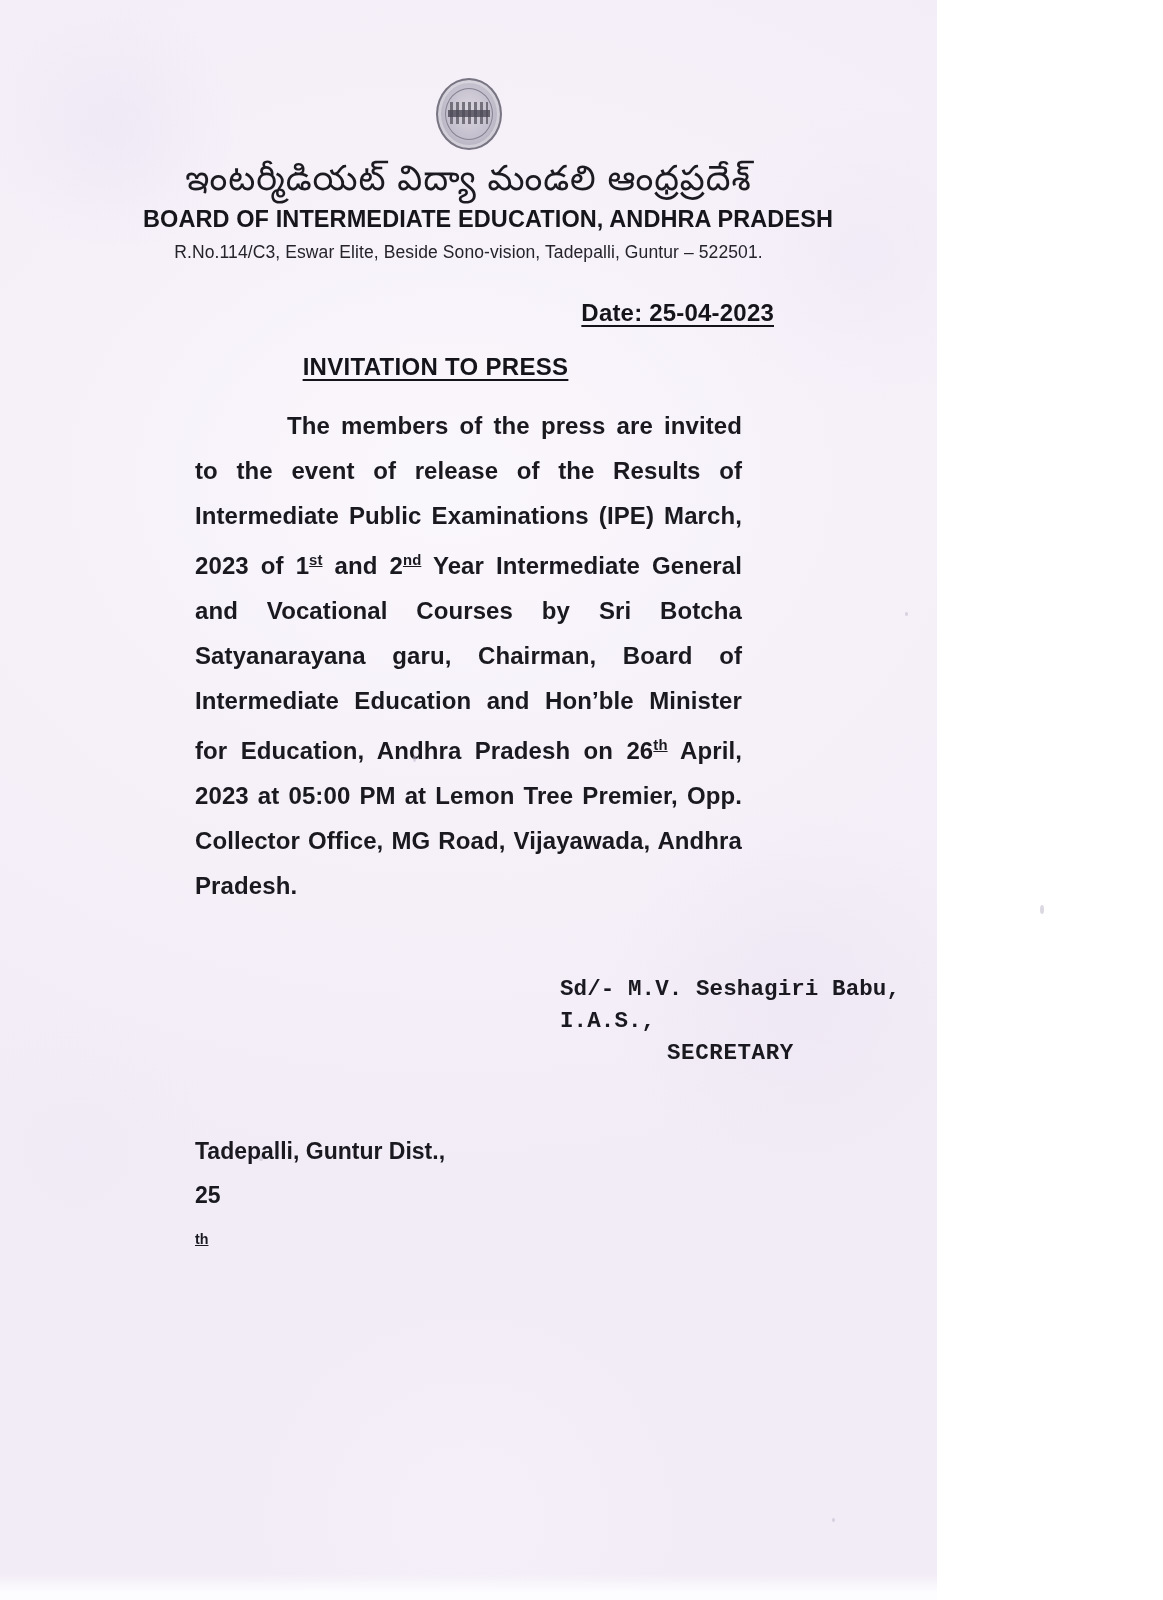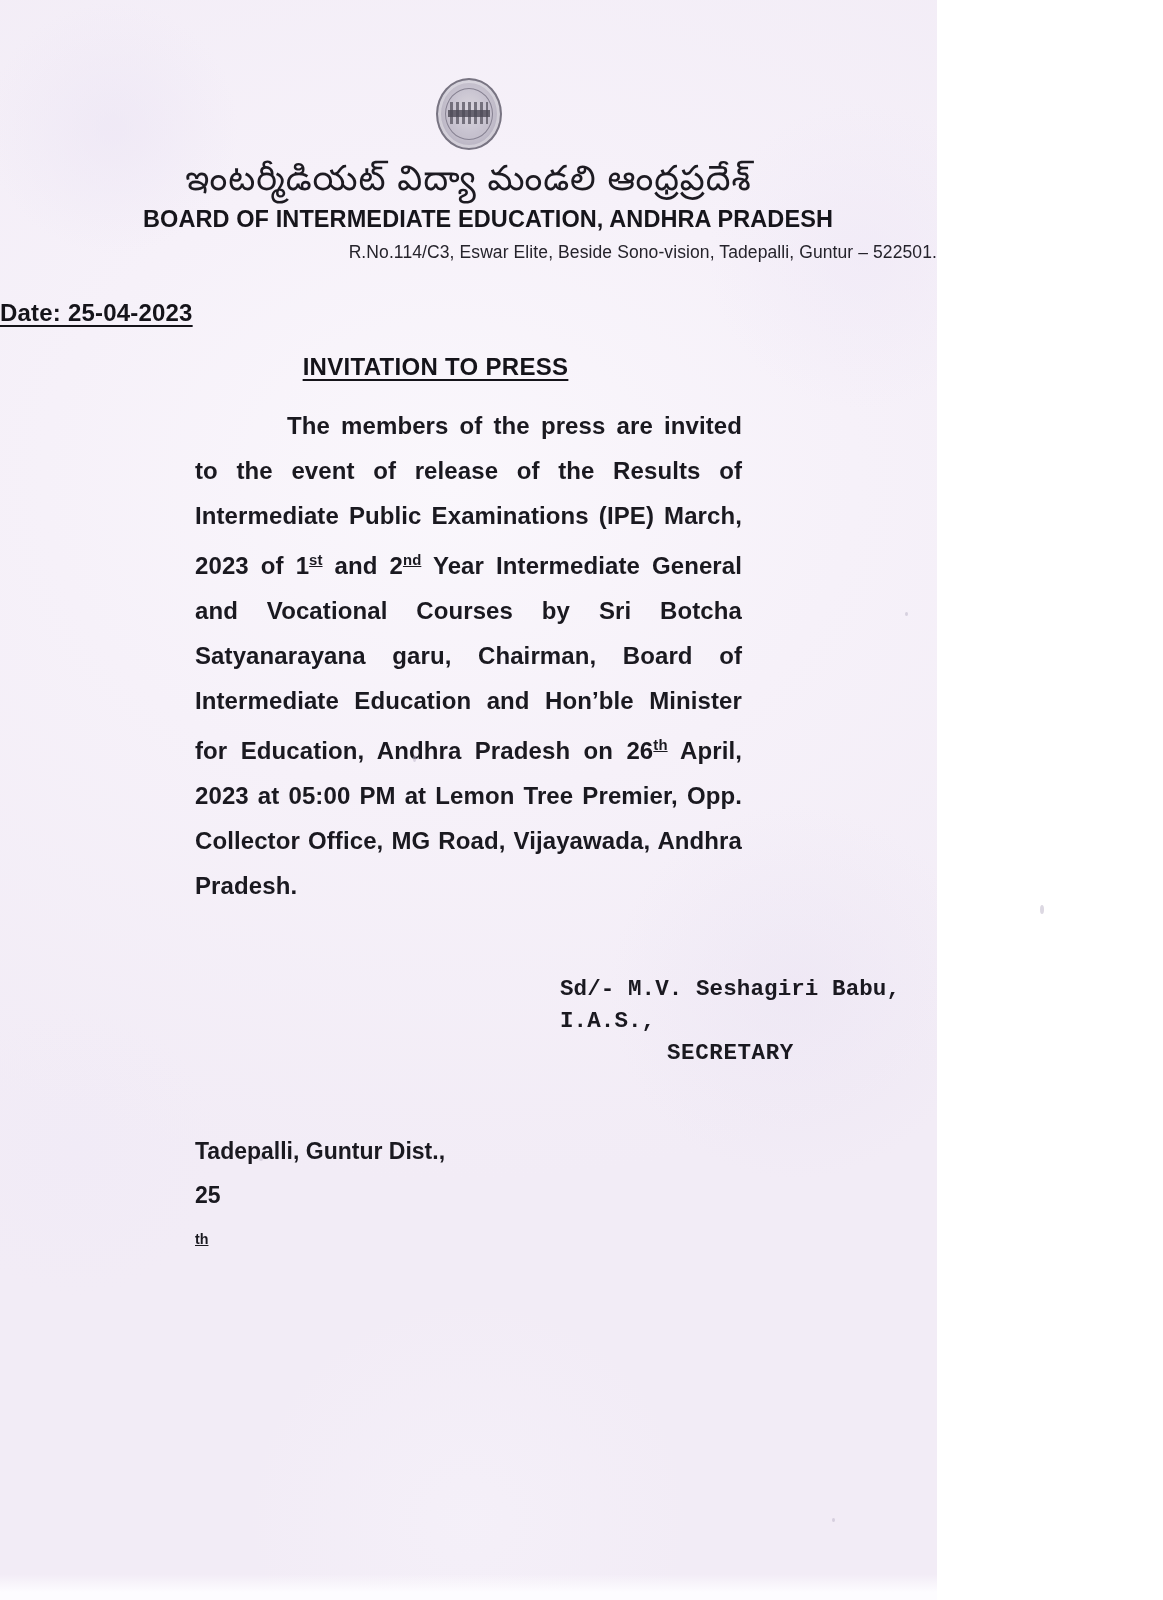--- a/index.html
+++ b/index.html
@@ -111,29 +111,30 @@
   .board-name {
     text-align: center;
     font-size: 23.5px;
     font-weight: bold;
     color: #16151b;
     letter-spacing: .1px;
     margin: 8px 0 0 0;
     padding-left: 39px;
   }
   .address {
-    text-align: right;
+    text-align: center;
     font-size: 17.5px;
     color: #25232b;
     margin: 9px 0 0 0;
     letter-spacing: .1px;
   }
 
   
   .date-line {
+    text-align: right;
     padding-right: 163px;
     margin-top: 36px;
   }
   .date-line span {
     font-size: 24px;
     font-weight: bold;
     color: #15141a;
     text-decoration: underline;
     text-underline-offset: 4px;
     letter-spacing: .2px;

